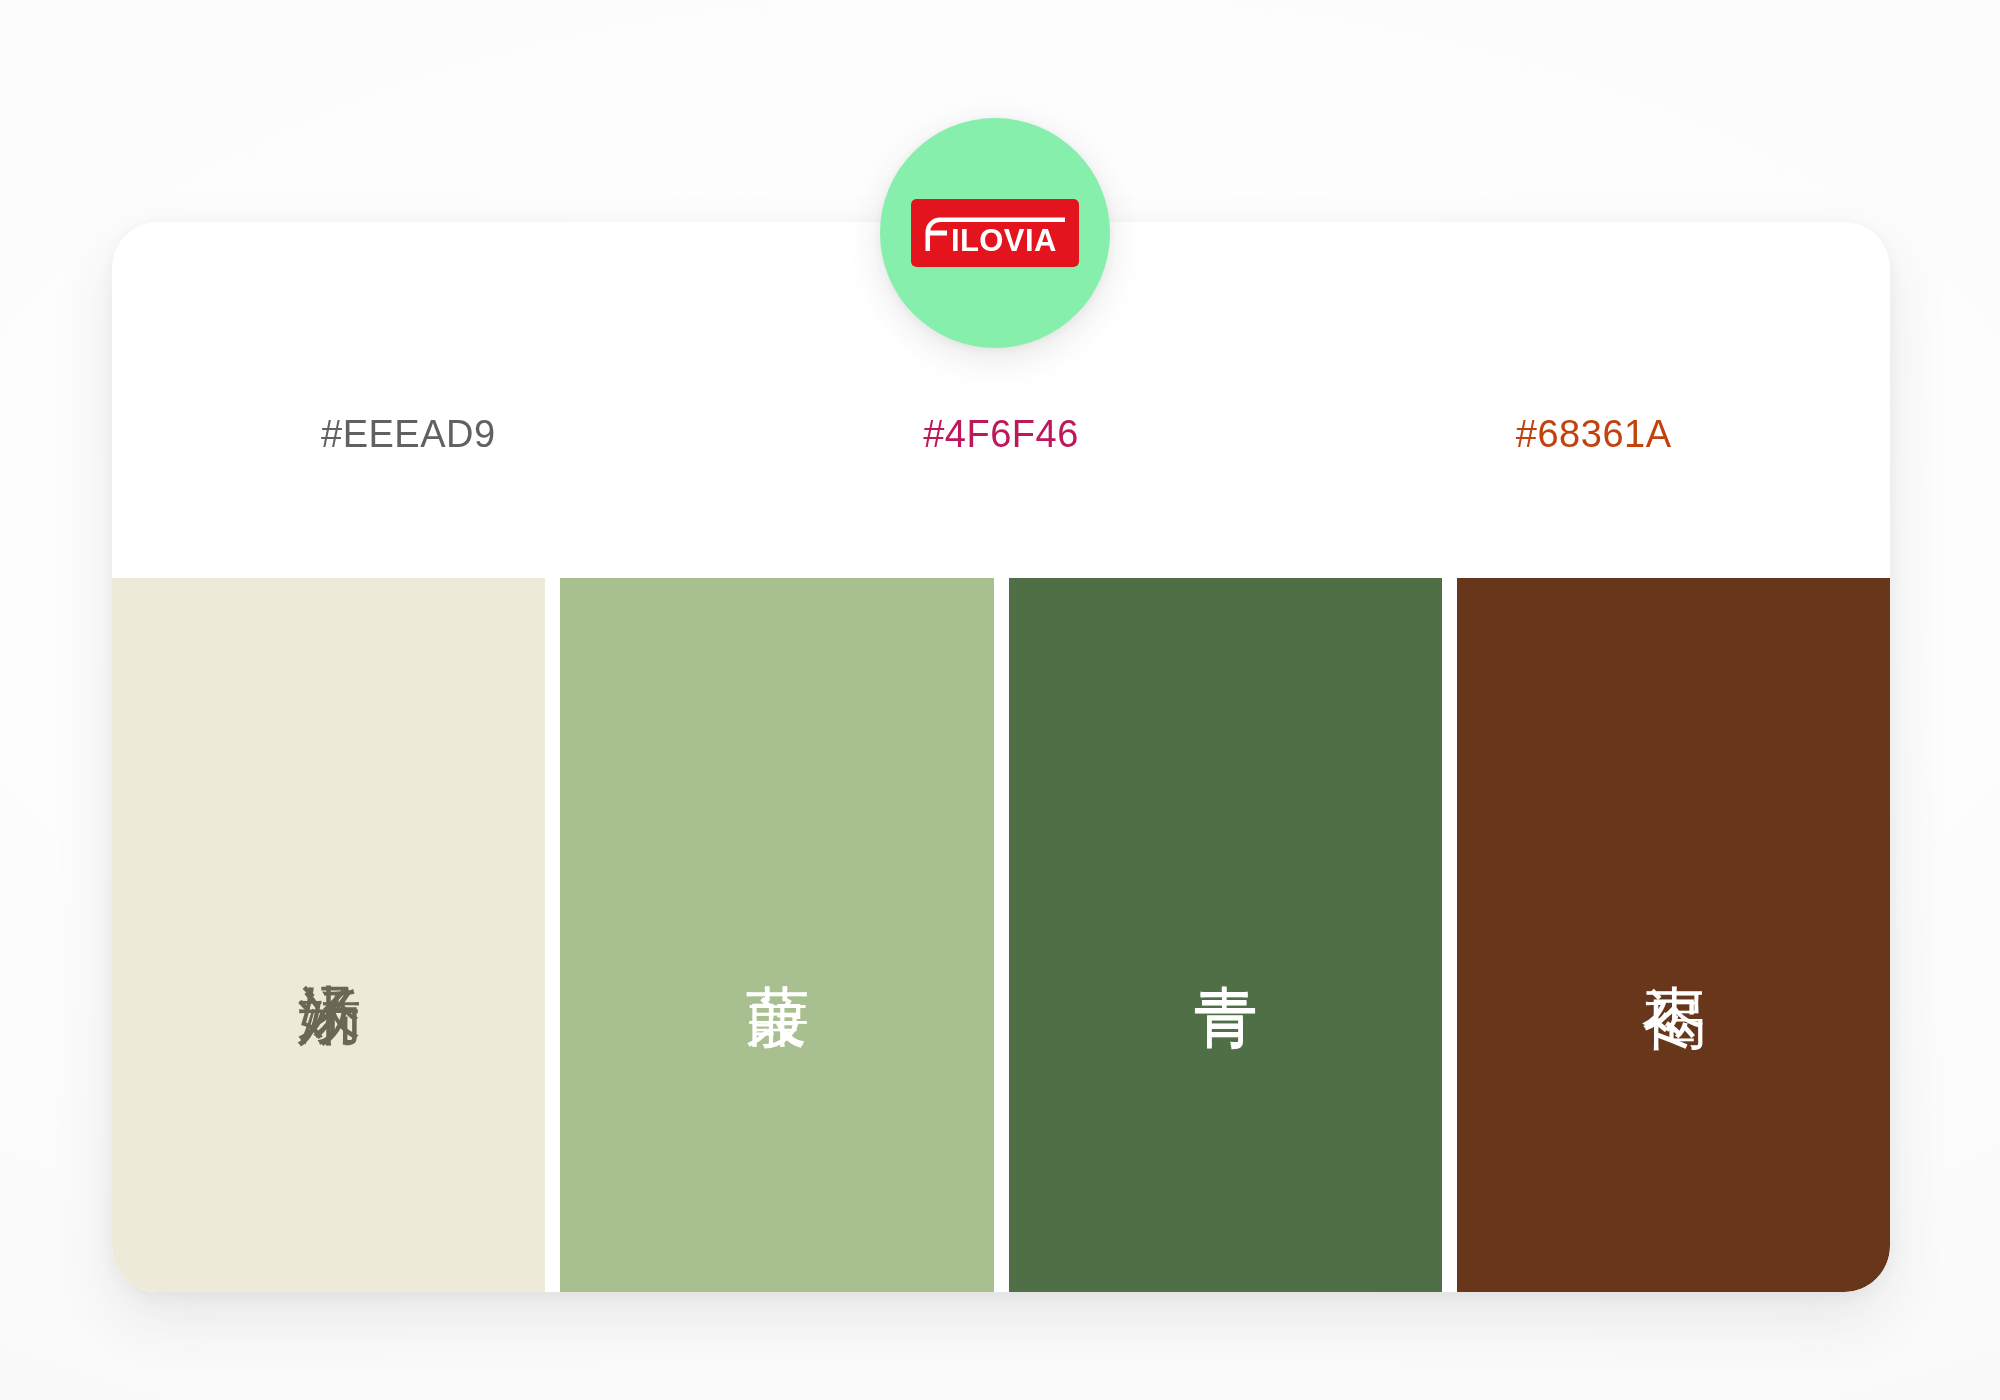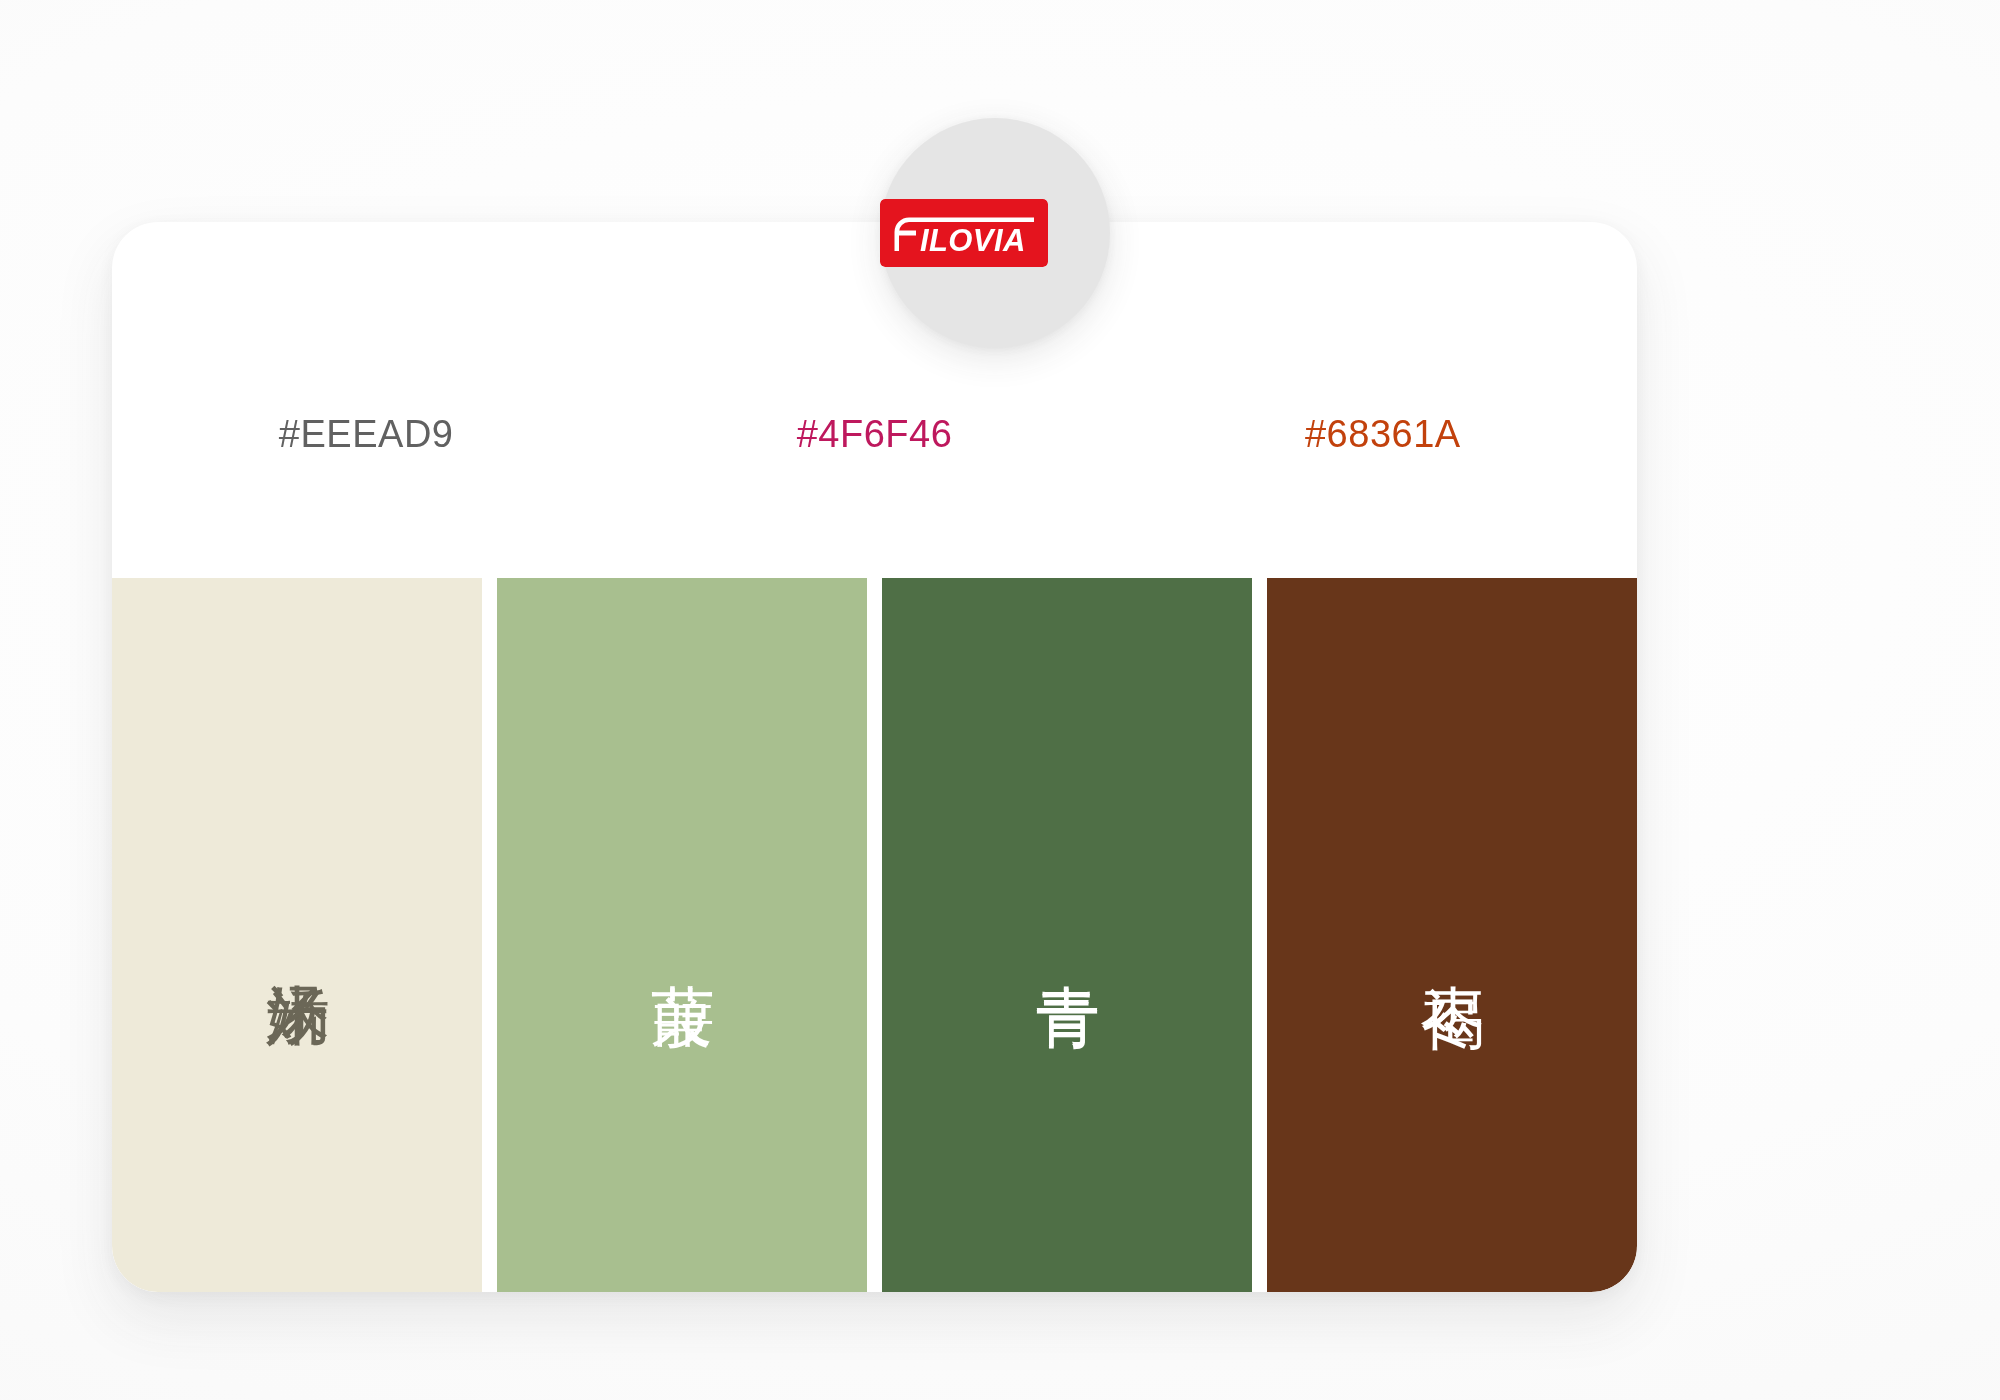--- a/index.html
+++ b/index.html
@@ -22,21 +22,21 @@
     inset: 0;
     background:
       radial-gradient(120% 90% at 50% 40%, #ffffff 0%, #fcfcfc 55%, #f7f7f7 100%);
   }
 
   
   .palette-card {
     position: absolute;
     left: 112px;
     top: 222px;
-    width: 1525px;
+    width: 1778px;
     height: 1070px;
     background: #ffffff;
     border-radius: 46px;
     box-shadow: 0 26px 60px rgba(60, 60, 60, 0.10),
                 0 4px 16px rgba(60, 60, 60, 0.05);
     overflow: hidden;
   }
 
   
   .hex-row {
@@ -99,27 +99,27 @@
   }
 
   
   .logo-circle {
     position: absolute;
     left: 880px;
     top: 118px;
     width: 230px;
     height: 230px;
     border-radius: 50%;
-    background: #e5e5e5;
+    background: #86efac;
     box-shadow: 0 10px 34px rgba(60, 60, 60, 0.12),
                 0 2px 8px rgba(60, 60, 60, 0.06);
     display: flex;
     align-items: center;
+    justify-content: center;
     z-index: 5;
-    font-style: italic;
   }
 
   .logo-mark {
     width: 168px;
     height: 68px;
     border-radius: 5px;
     display: block;
   }
 </style>
 </head>

